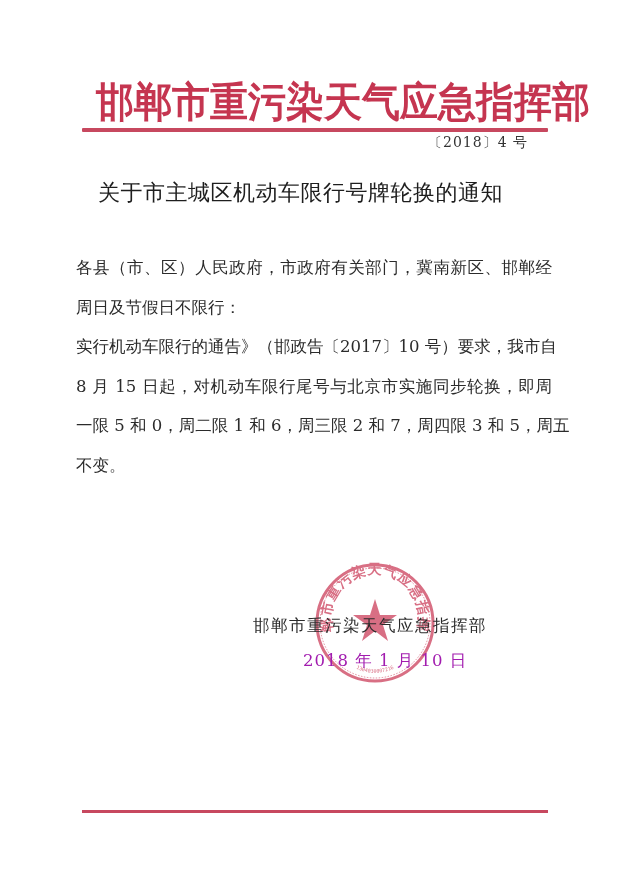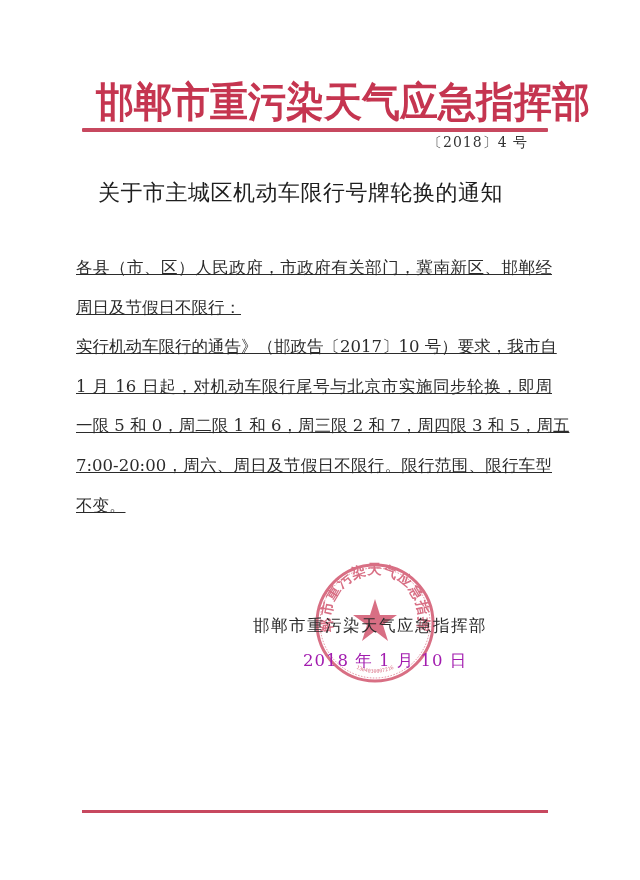--- a/index.html
+++ b/index.html
@@ -22,21 +22,21 @@
     letter-spacing: 1px; white-space: nowrap; text-align: center;
   }
   .doc-title {
     position: absolute; left: 98px; top: 178px; font-size: 22px; font-weight: normal; color: #1e1e1e;
     white-space: nowrap; letter-spacing: 0.5px;
   }
   .body-text {
     position: absolute; left: 76px; top: 248px; width: 476px;
     font-size: 16.5px; line-height: 39.6px; color: #2b2b2b;
   }
-  .body-text .line { display: block; white-space: nowrap; text-align: justify; text-align-last: justify; text-decoration: underline; }
+  .body-text .line { display: block; white-space: nowrap; text-align: justify; text-align-last: justify; }
   .body-text .line.last { text-align-last: left; }
   .body-text .indent { padding-left: 34px; }
   .signature {
     position: absolute; left: 253px; top: 615px; font-size: 16.5px; color: #2b2b2b; white-space: nowrap;
     letter-spacing: 1.5px; z-index: 2;
   }
   .sign-date {
     position: absolute; left: 303px; top: 650px; font-size: 16.5px; color: #a21caf; white-space: nowrap;
     letter-spacing: 1px; z-index: 2; text-align: right;
   }
@@ -51,23 +51,22 @@
 <div class="header-title">邯郸市重污染天气应急指挥部</div>
 <div class="rule-top"></div>
 <div class="doc-number">〔2018〕4 号</div>
 
 <div class="doc-title">关于市主城区机动车限行号牌轮换的通知</div>
 
 <div class="body-text">
   <span class="line">各县（市、区）人民政府，市政府有关部门，冀南新区、邯郸经</span>
   <span class="line last">周日及节假日不限行：</span>
   <span class="line">实行机动车限行的通告》（邯政告〔2017〕10 号）要求，我市自</span>
-  <span class="line">1 月 16 日起，对机动车限行尾号与北京市实施同步轮换，即周</span>
+  <span class="line">8 月 15 日起，对机动车限行尾号与北京市实施同步轮换，即周</span>
   <span class="line">一限 5 和 0，周二限 1 和 6，周三限 2 和 7，周四限 3 和 5，周五</span>
-  <span class="line">7:00-20:00，周六、周日及节假日不限行。限行范围、限行车型</span>
   <span class="line last">不变。</span>
 </div>
 
 <svg class="seal" viewBox="0 0 124 124" xmlns="http://www.w3.org/2000/svg">
   <defs>
     <path id="sealArc" d="M 20 70 A 44 44 0 1 1 104 70"></path>
     <path id="serialArc" d="M 30 98 A 44 44 0 0 0 94 98"></path>
   </defs>
   <circle cx="62" cy="62" r="58" fill="none" stroke="#d2566f" stroke-width="3"></circle>
   <circle cx="62" cy="62" r="55" fill="none" stroke="#d2566f" stroke-width="0.8" stroke-dasharray="1.5 1.5"></circle>

